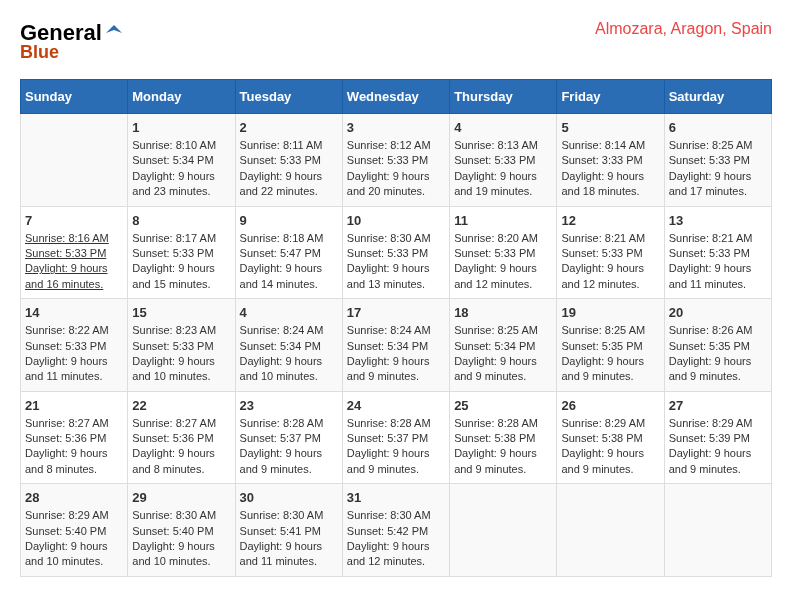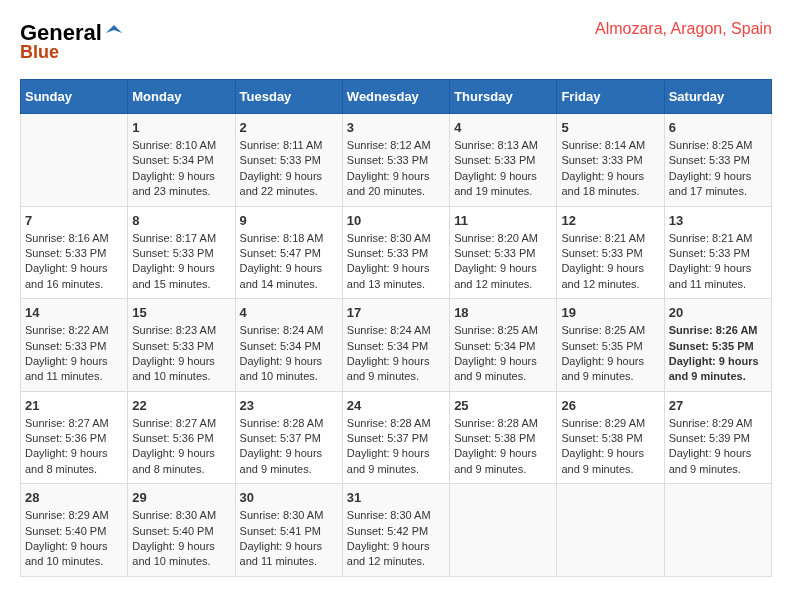--- a/index.html
+++ b/index.html
@@ -154,21 +154,21 @@
           <span class="day-number">6</span>
           <div class="day-info" style="white-space: pre-line;">Sunrise: 8:25 AM
 Sunset: 5:33 PM
 Daylight: 9 hours
 and 17 minutes.</div>
         </td>
       </tr>
       <tr>
         <td>
           <span class="day-number">7</span>
-          <div class="day-info" style="white-space: pre-line;">Sunrise: 8:16 AM
+          <div class="day-info" style="white-space: pre-line; text-decoration: underline;">Sunrise: 8:16 AM
 Sunset: 5:33 PM
 Daylight: 9 hours
 and 16 minutes.</div>
         </td>
         <td>
           <span class="day-number">8</span>
           <div class="day-info" style="white-space: pre-line;">Sunrise: 8:17 AM
 Sunset: 5:33 PM
 Daylight: 9 hours
 and 15 minutes.</div>
@@ -247,21 +247,21 @@
         </td>
         <td>
           <span class="day-number">19</span>
           <div class="day-info" style="white-space: pre-line;">Sunrise: 8:25 AM
 Sunset: 5:35 PM
 Daylight: 9 hours
 and 9 minutes.</div>
         </td>
         <td>
           <span class="day-number">20</span>
-          <div class="day-info" style="white-space: pre-line; font-weight: bold;">Sunrise: 8:26 AM
+          <div class="day-info" style="white-space: pre-line;">Sunrise: 8:26 AM
 Sunset: 5:35 PM
 Daylight: 9 hours
 and 9 minutes.</div>
         </td>
       </tr>
       <tr>
         <td>
           <span class="day-number">21</span>
           <div class="day-info" style="white-space: pre-line;">Sunrise: 8:27 AM
 Sunset: 5:36 PM

